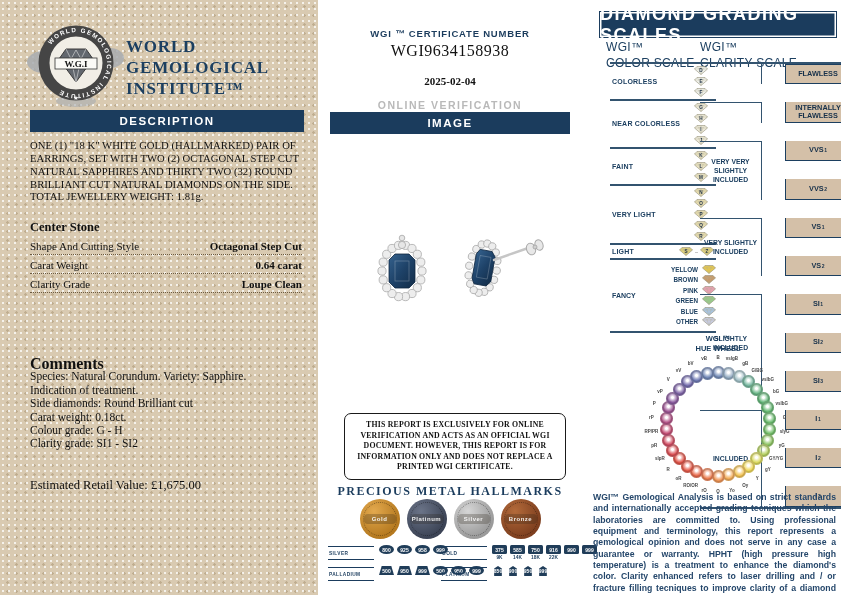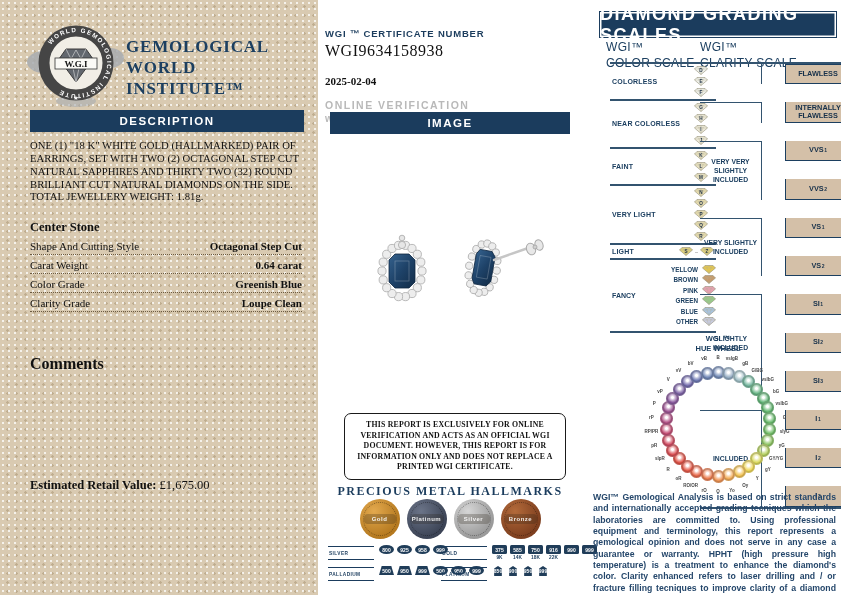--- a/index.html
+++ b/index.html
@@ -19,23 +19,23 @@
   .desc-bar{position:absolute;left:30px;top:110px;width:274px;height:22px;font-size:11.5px;}
   .desc-text{position:absolute;left:30px;top:139px;width:274px;font-size:10.7px;line-height:1.2;}
   .cs-title{position:absolute;left:30px;top:220px;font-size:12.5px;font-weight:bold;}
   .cs-table{position:absolute;left:30px;top:236px;width:272px;}
   .cs-row{display:flex;justify-content:space-between;align-items:flex-end;
     border-bottom:1px dotted #6d5c42;padding:2px 0 2px 0;height:14px;font-size:11px;}
   .cs-row .v{font-weight:bold;padding-left:17px;}
   .comments{position:absolute;left:30px;top:357px;width:274px;font-size:11.5px;line-height:13.4px;}
   .comments .c-title{font-weight:bold;font-size:16px;}
   .retail{position:absolute;left:30px;top:478px;font-size:12.5px;}
-  .retail .r-label{font-weight:bold;}
+  .retail .r-label{font-weight:normal;}
   
-  .cert-block{position:absolute;left:325px;top:28px;width:250px;text-align:left;}
+  .cert-block{position:absolute;left:325px;top:28px;width:250px;text-align:center;}
   .cert-label{font-family:"Liberation Sans",sans-serif;font-weight:bold;font-size:9.5px;
     letter-spacing:.8px;color:#1b3c5d;}
   .cert-number{font-size:16px;margin-top:3px;letter-spacing:.5px;}
   .cert-date{font-size:11px;font-weight:bold;margin-top:15px;}
   .online{margin-top:12px;font-family:"Liberation Sans",sans-serif;font-weight:bold;
     font-size:10.5px;letter-spacing:1.5px;color:#b9b9b9;}
   .site{font-family:"Liberation Sans",sans-serif;font-weight:bold;font-size:10px;
     letter-spacing:.8px;color:#b9b9b9;margin-top:2px;text-decoration:none;display:block;}
   .image-bar{position:absolute;left:330px;top:112px;width:240px;height:22px;font-size:11.5px;}
   .earrings{position:absolute;left:340px;top:208px;}
@@ -135,47 +135,51 @@
       <text font-family="Liberation Sans, sans-serif" font-size="6.2" font-weight="bold" fill="#ffffff" letter-spacing="1.4">
         <textPath href="#sealc" startOffset="10%">WORLD GEMOLOGICAL INSTITUTE</textPath>
       </text>
       <text x="50" y="81.5" font-size="6" fill="#ffffff" text-anchor="middle">★</text>
       <polygon points="40,31 60,31 67,41 50,64 33,41" fill="#62676e" stroke="#3c3c3c" stroke-width="1"></polygon>
       <path d="M40,31 L45,41 L50,32 L55,41 L60,31 M33,41 L67,41 M45,41 L50,64 L55,41" stroke="#e8e8e8" stroke-width=".7" fill="none" opacity=".8"></path>
       <rect x="29" y="40" width="42" height="11" fill="#fbfaf6" stroke="#333" stroke-width=".8"></rect>
       <text x="50" y="48.8" font-family="Liberation Serif, serif" font-size="9" font-weight="bold" fill="#111" text-anchor="middle">W.G.I</text>
     </svg>
     <div class="brand">
+      <div>WORLD</div>
       <div>GEMOLOGICAL</div>
-      <div>WORLD</div>
       <div>INSTITUTE™</div>
     </div>
     <div class="navy-bar desc-bar">DESCRIPTION</div>
     <div class="desc-text">ONE (1) "18 K" WHITE GOLD (HALLMARKED) PAIR OF EARRINGS, SET WITH TWO (2) OCTAGONAL STEP CUT NATURAL SAPPHIRES AND THIRTY TWO (32) ROUND BRILLIANT CUT NATURAL DIAMONDS ON THE SIDE. TOTAL JEWELLERY WEIGHT: 1.81g.</div>
     <div class="cs-title">Center Stone</div>
     <div class="cs-table" id="cs-table">
         <div class="cs-row">
           <span class="l">Shape And Cutting Style</span>
           <span class="v">Octagonal Step Cut</span>
         </div>
         <div class="cs-row">
           <span class="l">Carat Weight</span>
           <span class="v">0.64 carat</span>
         </div>
         <div class="cs-row">
-          <span class="l">Color Grade</span>
-          <span class="v">Greenish Blue</span>
-        </div>
-        <div class="cs-row">
           <span class="l">Clarity Grade</span>
           <span class="v">Loupe Clean</span>
         </div>
       </div>
     <div class="comments">
       <div class="c-title">Comments</div>
+      <div id="comment-lines">
+          <div>Species: Natural Corundum. Variety: Sapphire.</div>
+          <div>Indication of treatment.</div>
+          <div>Side diamonds: Round Brilliant cut</div>
+          <div>Carat weight: 0.18ct.</div>
+          <div>Colour grade: G - H</div>
+          <div>Clarity grade:  SI1 - SI2</div>
+        </div>
     </div>
     <div class="retail">
       <span class="r-label">Estimated Retail Value:</span><span> £1,675.00</span>
     </div>
   </div>
 
   <div class="cert-block">
     <div class="cert-label">WGI ™ CERTIFICATE NUMBER</div>
     <div class="cert-number">WGI9634158938</div>
     <div class="cert-date">2025-02-04</div>

